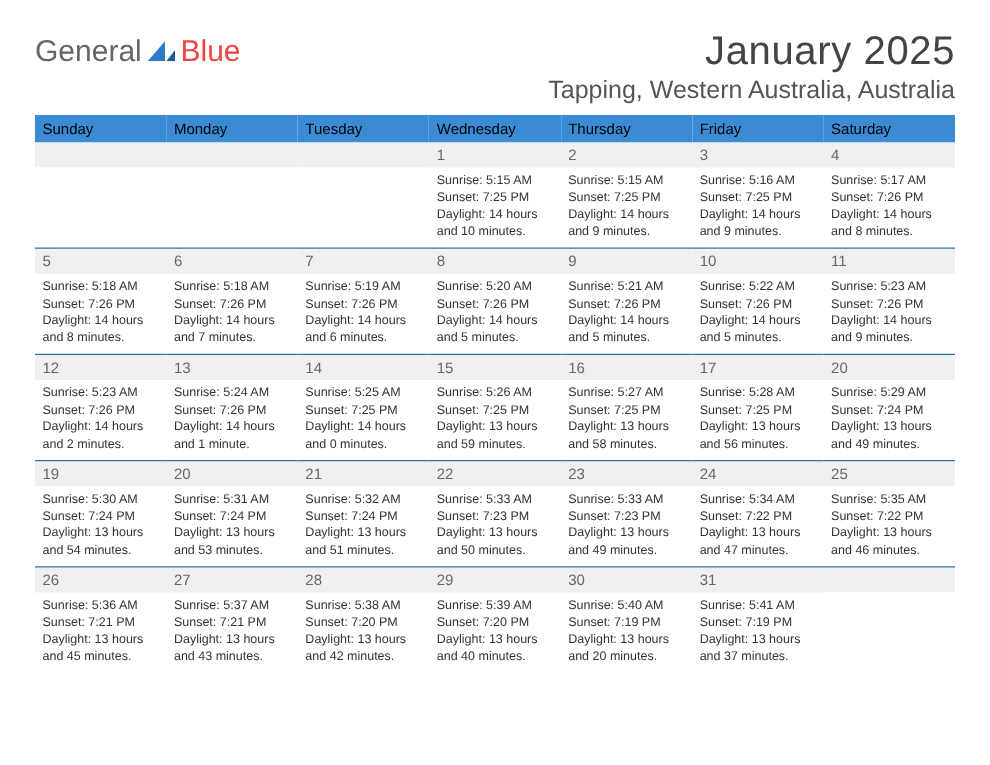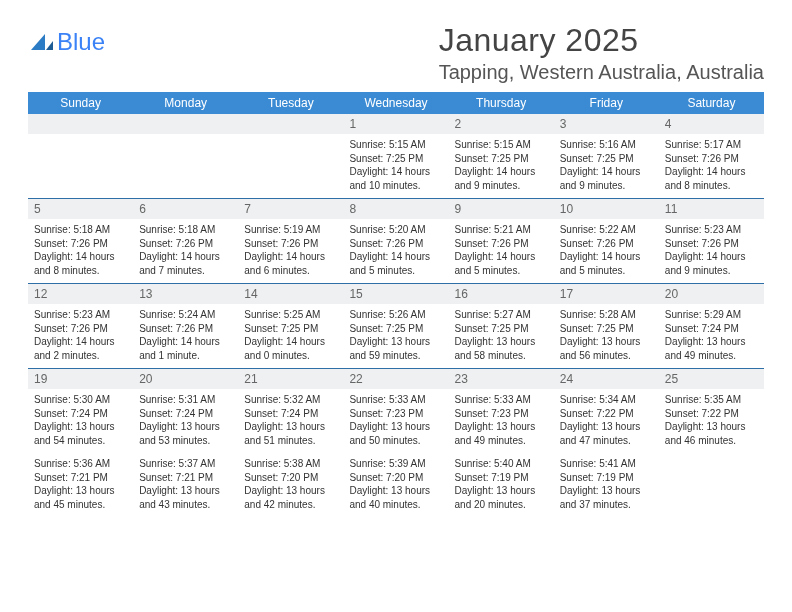--- a/index.html
+++ b/index.html
@@ -23,48 +23,48 @@
   .logo {
     display: flex;
     align-items: center;
     gap: 2px;
     font-size: 24px;
     font-weight: 400;
     color: #555;
     padding-top: 6px;
   }
   .logo .general { color: #666; }
-  .logo .blue { color: #3b82f6; }
+  .logo .blue { color: #ef4444; }
   .logo-mark {
     display: inline-block;
     margin-left: 3px;
   }
-  .title-block { text-align: left; margin-left: 33px; }
+  .title-block { text-align: right; margin-left: 33px; }
   .month-title {
     font-size: 32px;
     font-weight: 400;
     color: #444;
     letter-spacing: 0.5px;
   }
   .location {
     font-size: 20px;
     color: #555;
     margin-top: 2px;
   }
   .calendar {
     width: 100%;
     border-collapse: collapse;
     table-layout: fixed;
   }
   .calendar th {
     background: #3b8bd4;
-    color: #ffffff;
+    color: #000000;
     font-weight: 400;
     font-size: 12px;
-    text-align: center;
+    text-align: left;
     padding: 4px 6px;
   }
   .calendar td {
     vertical-align: top;
     padding: 0;
     height: 86px;
   }
   .daynum-row td {
     background: #eef0f1;
     color: #666;
@@ -84,20 +84,21 @@
   .detail-row td .line { display: block; }
   .empty { background: #fff !important; }
   .empty-num { background: #eef0f1; }
 </style>
 </head>
 <body>
 
 <div class="page">
   <div class="header">
     <div class="logo">
+      <span class="general">General</span>
         <span class="logo-mark"><svg width="22" height="18" viewBox="0 0 22 18">
             <polygon points="0,18 14,18 14,2" fill="#2b7cc4"></polygon>
             <polygon points="15,18 22,18 22,9" fill="#1e5c96"></polygon>
           </svg></span>
         <br>
         <span class="blue">Blue</span>
     </div>
     <div class="title-block">
       <div class="month-title">January 2025</div>
       <div class="location">Tapping, Western Australia, Australia</div>
@@ -307,20 +308,29 @@
             <span class="line">Daylight: 13 hours</span>
             <span class="line">and 47 minutes.</span>
           </td>
           <td>
             <span class="line">Sunrise: 5:35 AM</span>
             <span class="line">Sunset: 7:22 PM</span>
             <span class="line">Daylight: 13 hours</span>
             <span class="line">and 46 minutes.</span>
           </td>
         </tr>
+        <tr class="daynum-row">
+          <td>26</td>
+          <td>27</td>
+          <td>28</td>
+          <td>29</td>
+          <td>30</td>
+          <td>31</td>
+          <td class="empty-num"></td>
+        </tr>
         <tr class="detail-row">
           <td>
             <span class="line">Sunrise: 5:36 AM</span>
             <span class="line">Sunset: 7:21 PM</span>
             <span class="line">Daylight: 13 hours</span>
             <span class="line">and 45 minutes.</span>
           </td>
           <td>
             <span class="line">Sunrise: 5:37 AM</span>
             <span class="line">Sunset: 7:21 PM</span>

